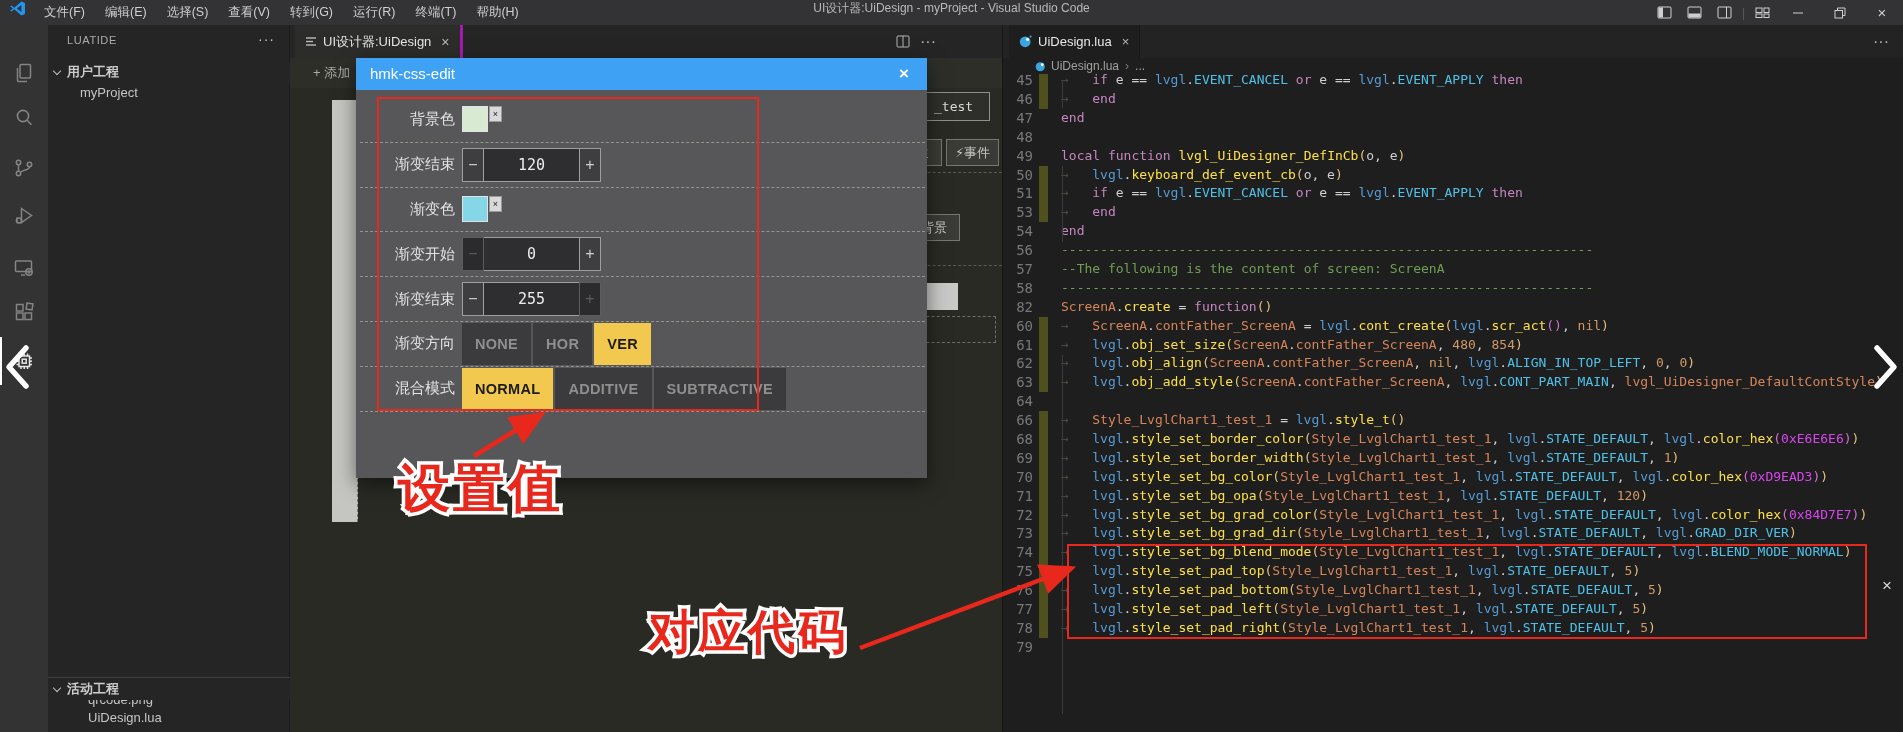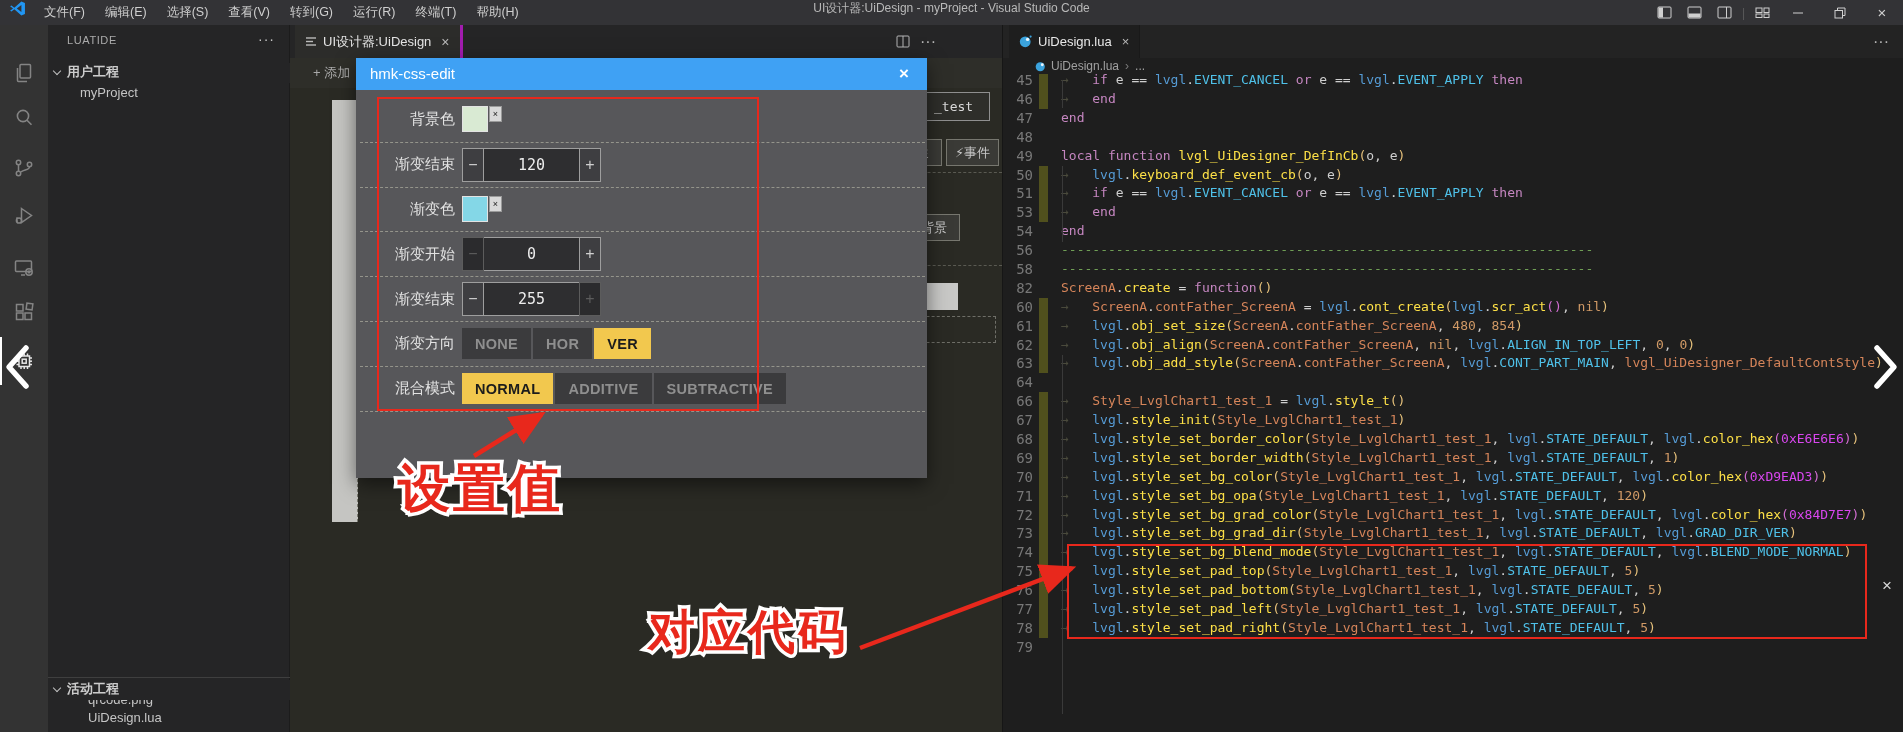--- a/index.html
+++ b/index.html
@@ -58,21 +58,21 @@
   .row { height:44.8px; display:flex; align-items:center; border-bottom:1px dashed #94948B; }
   .lbl { width:95px; text-align:right; margin-right:7px; font-size:15px; color:#E2E2E2; flex:none; }
   .swatch-wrap { display:flex; align-items:flex-start; height:27px; }
   .swatch { width:26px; height:26px; border:1px solid #E3E3E3; }
   .sw-x { width:13px; height:16px; margin-left:1px; background:#D9D9D9; color:#222; font-size:9px; line-height:15px; text-align:center; border:1px solid #9a9a9a; }
   .stepper { display:flex; }
   .st-btn { width:22px; height:34px; background:#3E3E41; border:1px solid #9E9E9E; color:#D0D0D0; font-size:16px; display:flex; align-items:center; justify-content:center; }
   .st-val { width:95px; height:34px; background:#2E2E30; border-top:1px solid #9E9E9E; border-bottom:1px solid #9E9E9E; color:#EDEDED; font-family:"DejaVu Sans Mono",monospace; font-size:15px; display:flex; align-items:center; justify-content:center; }
   .st-btn.dis { background:#2B2B2D; border-color:#5C5C5C; color:#5C5C5C; }
   .seg { display:flex; gap:2px; }
-  .opt { height:31px; padding:0 13px; background:#3B3B3D; color:#8F8F8F; font-size:14.5px; font-weight:600; letter-spacing:.3px; display:flex; align-items:center; }
+  .opt { height:42px; padding:0 13px; background:#3B3B3D; color:#8F8F8F; font-size:14.5px; font-weight:600; letter-spacing:.3px; display:flex; align-items:center; }
   .opt.act { background:#F2C84E; color:#1C1C1C; font-weight:700; }
 
   
   .editor { position:absolute; left:1002px; top:25px; width:901px; height:707px; background:#1E1E1E; border-left:1px solid #161616; }
   .ed-tabbar { position:absolute; left:0; top:0; width:100%; height:33px; background:#232323; }
   .ed-tab { position:absolute; left:6px; top:0; height:33px; background:#1E1E1E; display:flex; align-items:center; padding:0 10px; font-size:13px; color:#E8E8E8; border-right:1px solid #191919; }
   .breadcrumb { position:absolute; left:0; top:33px; width:100%; height:16px; background:#1E1E1E; font-size:12px; color:#A0A0A0; display:flex; align-items:center; padding-left:32px; z-index:4; }
   .breadcrumb .sep { margin:0 6px; color:#7A7A7A; }
   .code-viewport { position:absolute; left:0; top:49px; width:901px; height:658px; overflow:hidden; font-family:"DejaVu Sans Mono",monospace; font-size:13px; }
   .code-lines { position:absolute; left:0; top:-2.9px; right:0; }
@@ -362,29 +362,29 @@
         <div class="cl"><span class="ln">45</span><span class="gut"></span><span class="tk-t">→</span><span class="tk-k">if</span><span class="tk-p"> e == </span><span class="tk-m">lvgl</span><span class="tk-p">.</span><span class="tk-c">EVENT_CANCEL</span><span class="tk-p"> </span><span class="tk-k">or</span><span class="tk-p"> e == </span><span class="tk-m">lvgl</span><span class="tk-p">.</span><span class="tk-c">EVENT_APPLY</span><span class="tk-p"> </span><span class="tk-k">then</span></div>
         <div class="cl"><span class="ln">46</span><span class="gut"></span><span class="tk-t">→</span><span class="tk-k">end</span></div>
         <div class="cl"><span class="ln">47</span><span class="tk-k">end</span></div>
         <div class="cl"><span class="ln">48</span></div>
         <div class="cl"><span class="ln">49</span><span class="tk-k">local</span><span class="tk-p"> </span><span class="tk-k">function</span><span class="tk-p"> </span><span class="tk-f">lvgl_UiDesigner_DefInCb</span><span class="tk-y">(</span><span class="tk-p">o, e</span><span class="tk-y">)</span></div>
         <div class="cl"><span class="ln">50</span><span class="gut"></span><span class="tk-t">→</span><span class="tk-m">lvgl</span><span class="tk-p">.</span><span class="tk-f">keyboard_def_event_cb</span><span class="tk-y">(</span><span class="tk-p">o, e</span><span class="tk-y">)</span></div>
         <div class="cl"><span class="ln">51</span><span class="gut"></span><span class="tk-t">→</span><span class="tk-k">if</span><span class="tk-p"> e == </span><span class="tk-m">lvgl</span><span class="tk-p">.</span><span class="tk-c">EVENT_CANCEL</span><span class="tk-p"> </span><span class="tk-k">or</span><span class="tk-p"> e == </span><span class="tk-m">lvgl</span><span class="tk-p">.</span><span class="tk-c">EVENT_APPLY</span><span class="tk-p"> </span><span class="tk-k">then</span></div>
         <div class="cl"><span class="ln">53</span><span class="gut"></span><span class="tk-t">→</span><span class="tk-k">end</span></div>
         <div class="cl"><span class="ln">54</span><span class="tk-k">end</span></div>
         <div class="cl"><span class="ln">56</span><span class="tk-s">--------------------------------------------------------------------</span></div>
+        <div class="cl"><span class="ln">57</span><span class="tk-s">--The following is the content of screen: ScreenA</span></div>
         <div class="cl"><span class="ln">58</span><span class="tk-s">--------------------------------------------------------------------</span></div>
         <div class="cl"><span class="ln">82</span><span class="tk-i">ScreenA</span><span class="tk-p">.</span><span class="tk-f">create</span><span class="tk-p"> = </span><span class="tk-k">function</span><span class="tk-y">()</span></div>
         <div class="cl"><span class="ln">60</span><span class="gut"></span><span class="tk-t">→</span><span class="tk-i">ScreenA</span><span class="tk-p">.</span><span class="tk-i">contFather_ScreenA</span><span class="tk-p"> = </span><span class="tk-m">lvgl</span><span class="tk-p">.</span><span class="tk-f">cont_create</span><span class="tk-y">(</span><span class="tk-m">lvgl</span><span class="tk-p">.</span><span class="tk-f">scr_act</span><span class="tk-g">()</span><span class="tk-p">, </span><span class="tk-n">nil</span><span class="tk-y">)</span></div>
         <div class="cl"><span class="ln">61</span><span class="gut"></span><span class="tk-t">→</span><span class="tk-m">lvgl</span><span class="tk-p">.</span><span class="tk-f">obj_set_size</span><span class="tk-y">(</span><span class="tk-i">ScreenA</span><span class="tk-p">.</span><span class="tk-i">contFather_ScreenA</span><span class="tk-p">, </span><span class="tk-n">480</span><span class="tk-p">, </span><span class="tk-n">854</span><span class="tk-y">)</span></div>
         <div class="cl"><span class="ln">62</span><span class="gut"></span><span class="tk-t">→</span><span class="tk-m">lvgl</span><span class="tk-p">.</span><span class="tk-f">obj_align</span><span class="tk-y">(</span><span class="tk-i">ScreenA</span><span class="tk-p">.</span><span class="tk-i">contFather_ScreenA</span><span class="tk-p">, </span><span class="tk-n">nil</span><span class="tk-p">, </span><span class="tk-m">lvgl</span><span class="tk-p">.</span><span class="tk-c">ALIGN_IN_TOP_LEFT</span><span class="tk-p">, </span><span class="tk-n">0</span><span class="tk-p">, </span><span class="tk-n">0</span><span class="tk-y">)</span></div>
         <div class="cl"><span class="ln">63</span><span class="gut"></span><span class="tk-t">→</span><span class="tk-m">lvgl</span><span class="tk-p">.</span><span class="tk-f">obj_add_style</span><span class="tk-y">(</span><span class="tk-i">ScreenA</span><span class="tk-p">.</span><span class="tk-i">contFather_ScreenA</span><span class="tk-p">, </span><span class="tk-m">lvgl</span><span class="tk-p">.</span><span class="tk-c">CONT_PART_MAIN</span><span class="tk-p">, </span><span class="tk-i">lvgl_UiDesigner_DefaultContStyle</span><span class="tk-y">)</span></div>
         <div class="cl"><span class="ln">64</span></div>
         <div class="cl"><span class="ln">66</span><span class="gut"></span><span class="tk-t">→</span><span class="tk-i">Style_LvglChart1_test_1</span><span class="tk-p"> = </span><span class="tk-m">lvgl</span><span class="tk-p">.</span><span class="tk-f">style_t</span><span class="tk-y">()</span></div>
-        <div class="cl"><span class="ln">67</span><span class="gut"></span><span class="tk-t">→</span><span class="tk-m">lvgl</span><span class="tk-p">.</span><span class="tk-f">style_init</span><span class="tk-y">(</span><span class="tk-i">Style_LvglChart1_test_1</span><span class="tk-y">)</span></div>
         <div class="cl"><span class="ln">68</span><span class="gut"></span><span class="tk-t">→</span><span class="tk-m">lvgl</span><span class="tk-p">.</span><span class="tk-f">style_set_border_color</span><span class="tk-y">(</span><span class="tk-i">Style_LvglChart1_test_1</span><span class="tk-p">, </span><span class="tk-m">lvgl</span><span class="tk-p">.</span><span class="tk-c">STATE_DEFAULT</span><span class="tk-p">, </span><span class="tk-m">lvgl</span><span class="tk-p">.</span><span class="tk-f">color_hex</span><span class="tk-g">(</span><span class="tk-h">0xE6E6E6</span><span class="tk-g">)</span><span class="tk-y">)</span></div>
         <div class="cl"><span class="ln">69</span><span class="gut"></span><span class="tk-t">→</span><span class="tk-m">lvgl</span><span class="tk-p">.</span><span class="tk-f">style_set_border_width</span><span class="tk-y">(</span><span class="tk-i">Style_LvglChart1_test_1</span><span class="tk-p">, </span><span class="tk-m">lvgl</span><span class="tk-p">.</span><span class="tk-c">STATE_DEFAULT</span><span class="tk-p">, </span><span class="tk-n">1</span><span class="tk-y">)</span></div>
         <div class="cl"><span class="ln">70</span><span class="gut"></span><span class="tk-t">→</span><span class="tk-m">lvgl</span><span class="tk-p">.</span><span class="tk-f">style_set_bg_color</span><span class="tk-y">(</span><span class="tk-i">Style_LvglChart1_test_1</span><span class="tk-p">, </span><span class="tk-m">lvgl</span><span class="tk-p">.</span><span class="tk-c">STATE_DEFAULT</span><span class="tk-p">, </span><span class="tk-m">lvgl</span><span class="tk-p">.</span><span class="tk-f">color_hex</span><span class="tk-g">(</span><span class="tk-h">0xD9EAD3</span><span class="tk-g">)</span><span class="tk-y">)</span></div>
         <div class="cl"><span class="ln">71</span><span class="gut"></span><span class="tk-t">→</span><span class="tk-m">lvgl</span><span class="tk-p">.</span><span class="tk-f">style_set_bg_opa</span><span class="tk-y">(</span><span class="tk-i">Style_LvglChart1_test_1</span><span class="tk-p">, </span><span class="tk-m">lvgl</span><span class="tk-p">.</span><span class="tk-c">STATE_DEFAULT</span><span class="tk-p">, </span><span class="tk-n">120</span><span class="tk-y">)</span></div>
         <div class="cl"><span class="ln">72</span><span class="gut"></span><span class="tk-t">→</span><span class="tk-m">lvgl</span><span class="tk-p">.</span><span class="tk-f">style_set_bg_grad_color</span><span class="tk-y">(</span><span class="tk-i">Style_LvglChart1_test_1</span><span class="tk-p">, </span><span class="tk-m">lvgl</span><span class="tk-p">.</span><span class="tk-c">STATE_DEFAULT</span><span class="tk-p">, </span><span class="tk-m">lvgl</span><span class="tk-p">.</span><span class="tk-f">color_hex</span><span class="tk-g">(</span><span class="tk-h">0x84D7E7</span><span class="tk-g">)</span><span class="tk-y">)</span></div>
         <div class="cl"><span class="ln">73</span><span class="gut"></span><span class="tk-t">→</span><span class="tk-m">lvgl</span><span class="tk-p">.</span><span class="tk-f">style_set_bg_grad_dir</span><span class="tk-y">(</span><span class="tk-i">Style_LvglChart1_test_1</span><span class="tk-p">, </span><span class="tk-m">lvgl</span><span class="tk-p">.</span><span class="tk-c">STATE_DEFAULT</span><span class="tk-p">, </span><span class="tk-m">lvgl</span><span class="tk-p">.</span><span class="tk-c">GRAD_DIR_VER</span><span class="tk-y">)</span></div>
         <div class="cl"><span class="ln">74</span><span class="gut"></span><span class="tk-t">→</span><span class="tk-m">lvgl</span><span class="tk-p">.</span><span class="tk-f">style_set_bg_blend_mode</span><span class="tk-y">(</span><span class="tk-i">Style_LvglChart1_test_1</span><span class="tk-p">, </span><span class="tk-m">lvgl</span><span class="tk-p">.</span><span class="tk-c">STATE_DEFAULT</span><span class="tk-p">, </span><span class="tk-m">lvgl</span><span class="tk-p">.</span><span class="tk-c">BLEND_MODE_NORMAL</span><span class="tk-y">)</span></div>
         <div class="cl"><span class="ln">75</span><span class="gut"></span><span class="tk-t">→</span><span class="tk-m">lvgl</span><span class="tk-p">.</span><span class="tk-f">style_set_pad_top</span><span class="tk-y">(</span><span class="tk-i">Style_LvglChart1_test_1</span><span class="tk-p">, </span><span class="tk-m">lvgl</span><span class="tk-p">.</span><span class="tk-c">STATE_DEFAULT</span><span class="tk-p">, </span><span class="tk-n">5</span><span class="tk-y">)</span></div>
         <div class="cl"><span class="ln">76</span><span class="gut"></span><span class="tk-t">→</span><span class="tk-m">lvgl</span><span class="tk-p">.</span><span class="tk-f">style_set_pad_bottom</span><span class="tk-y">(</span><span class="tk-i">Style_LvglChart1_test_1</span><span class="tk-p">, </span><span class="tk-m">lvgl</span><span class="tk-p">.</span><span class="tk-c">STATE_DEFAULT</span><span class="tk-p">, </span><span class="tk-n">5</span><span class="tk-y">)</span></div>
         <div class="cl"><span class="ln">77</span><span class="gut"></span><span class="tk-t">→</span><span class="tk-m">lvgl</span><span class="tk-p">.</span><span class="tk-f">style_set_pad_left</span><span class="tk-y">(</span><span class="tk-i">Style_LvglChart1_test_1</span><span class="tk-p">, </span><span class="tk-m">lvgl</span><span class="tk-p">.</span><span class="tk-c">STATE_DEFAULT</span><span class="tk-p">, </span><span class="tk-n">5</span><span class="tk-y">)</span></div>

